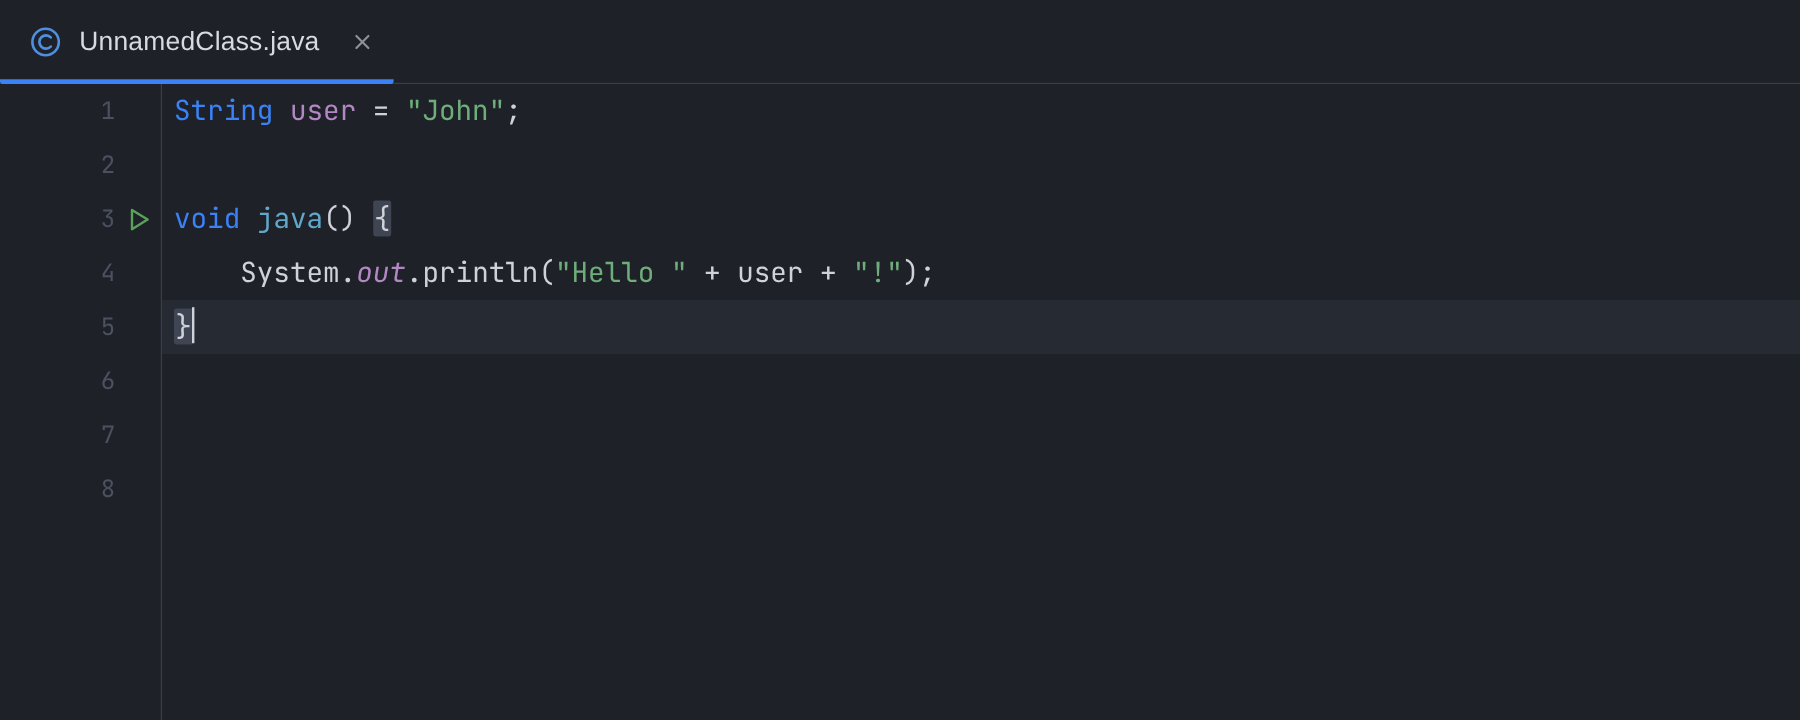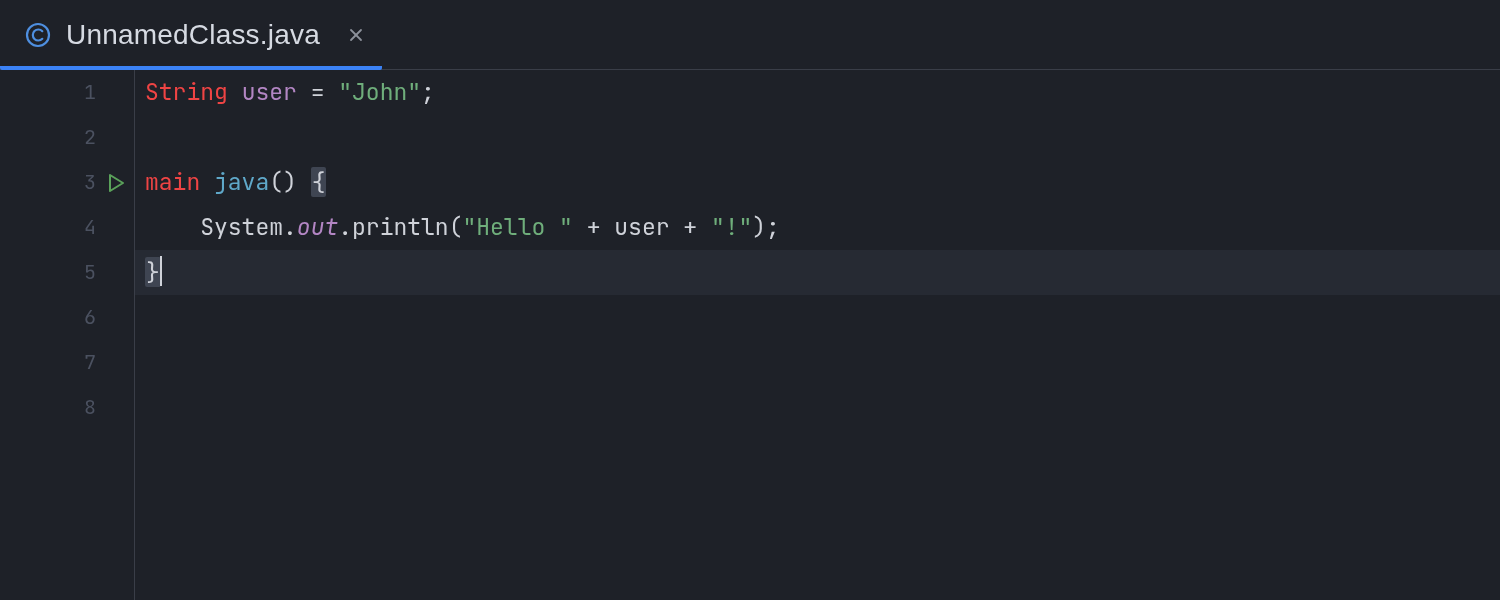--- a/index.html
+++ b/index.html
@@ -29,21 +29,21 @@
     position: absolute;
     left: 0; right: 0; bottom: -1px;
     height: 4px;
     background: #3b82f6;
     border-radius: 0 0 2px 2px;
   }
   .tab-icon-wrap {
     width: 28px; height: 28px; display: flex; align-items: center; justify-content: center;
   }
   .tab-title {
-    font-size: 28px;
+    font-size: 22px;
     color: #d6dae2;
     letter-spacing: 0.2px;
   }
   .tab-close {
     margin-left: 8px;
     width: 28px; height: 28px;
     display: flex; align-items: center; justify-content: center;
     cursor: pointer;
   }
   .tab-close svg { stroke: #8c919b; }
@@ -90,21 +90,21 @@
     overflow: hidden;
   }
   .code-line {
     height: 45px;
     padding-left: 10px;
     white-space: pre;
   }
   .code-line.current {
     background: #262a33;
   }
-  .tok-kw   { color: #ef4444; }
+  .tok-kw   { color: #3b82f6; }
   .tok-fn   { color: #5fa8c9; }
   .tok-id   { color: #b386c4; }
   .tok-str  { color: #6fae7b; }
   .tok-punc { color: #cfd2d9; }
   .tok-out  { color: #b386c4; font-style: italic; }
   .brace-match {
     background: #3f4552;
     border-radius: 2px;
     padding: 0 1px;
   }
@@ -170,20 +170,20 @@
         <span>7</span>
       </div>
     <div class="gutter-row">
         <span>8</span>
       </div>
   </div>
 
   <div class="code">
     <div class="code-line"><span class="tok-kw">String</span><span class="tok-punc"> </span><span class="tok-id">user</span><span class="tok-punc"> = </span><span class="tok-str">"John"</span><span class="tok-punc">;</span></div>
     <div class="code-line"></div>
-    <div class="code-line"><span class="tok-kw">main</span><span class="tok-punc"> </span><span class="tok-fn">java</span><span class="tok-punc">()</span><span class="tok-punc"> </span><span class="tok-punc brace-match">{</span></div>
+    <div class="code-line"><span class="tok-kw">void</span><span class="tok-punc"> </span><span class="tok-fn">java</span><span class="tok-punc">()</span><span class="tok-punc"> </span><span class="tok-punc brace-match">{</span></div>
     <div class="code-line"><span class="tok-punc">    </span><span class="tok-punc">System</span><span class="tok-punc">.</span><span class="tok-out">out</span><span class="tok-punc">.</span><span class="tok-punc">println</span><span class="tok-punc">(</span><span class="tok-str">"Hello "</span><span class="tok-punc"> + </span><span class="tok-punc">user</span><span class="tok-punc"> + </span><span class="tok-str">"!"</span><span class="tok-punc">)</span><span class="tok-punc">;</span></div>
     <div class="code-line current"><span class="tok-punc brace-match">}</span><span class="caret"></span></div>
     <div class="code-line"></div>
     <div class="code-line"></div>
     <div class="code-line"></div>
   </div>
 </div>
 
 </body></html>

